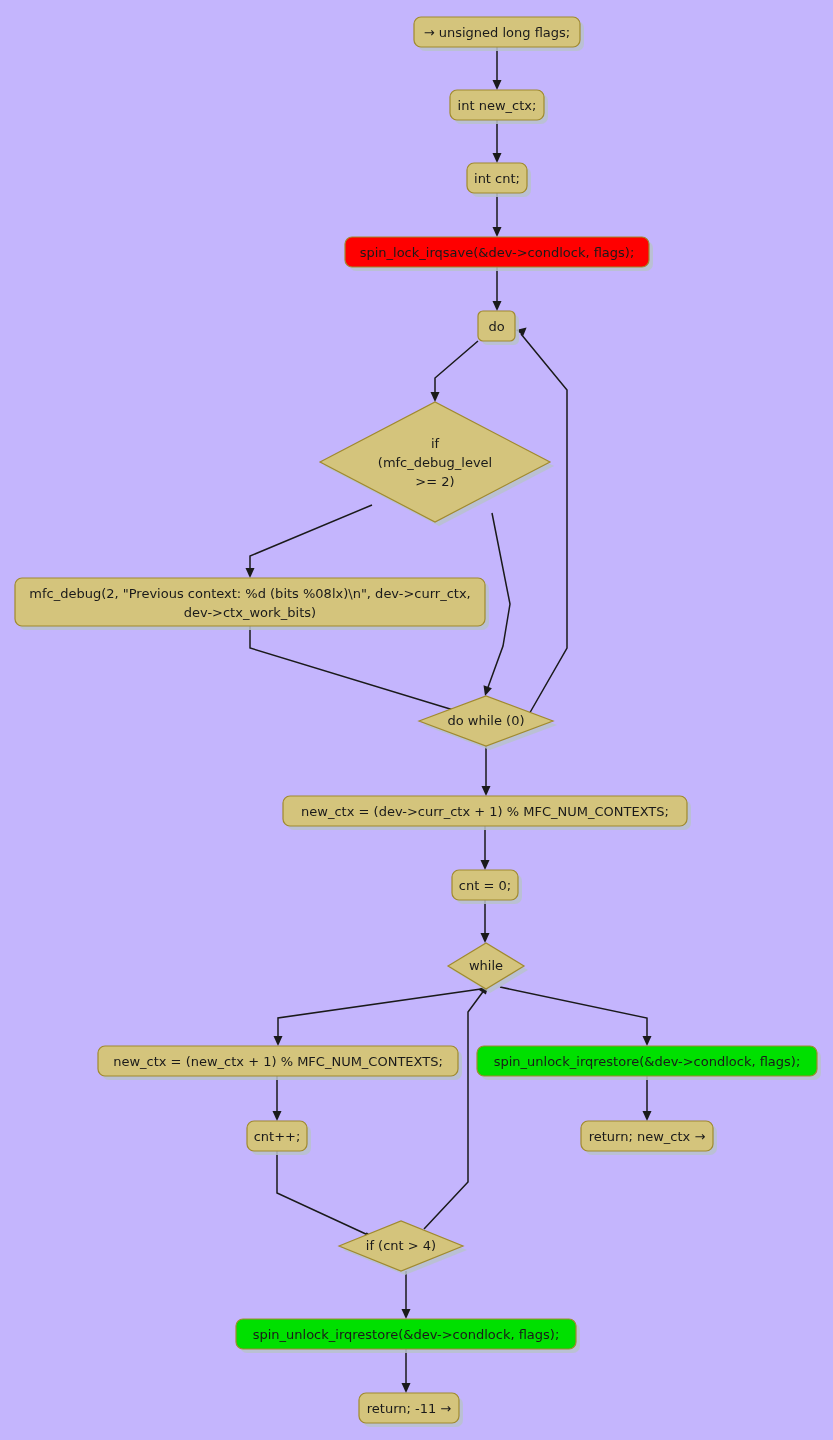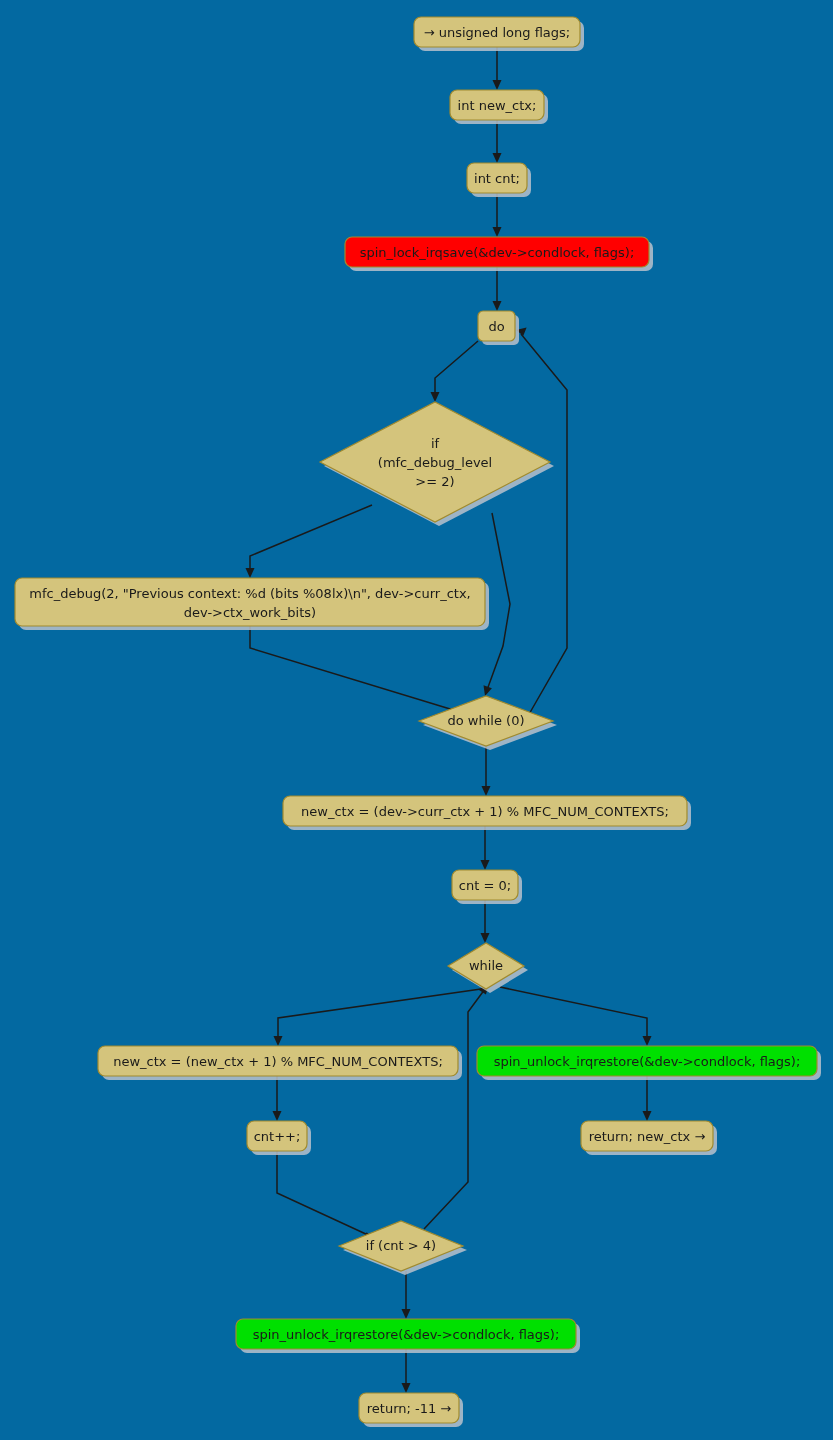--- a/index.html
+++ b/index.html
@@ -11,21 +11,21 @@
   body {
     width: 833px;
     height: 1440px;
     font-family: "DejaVu Sans", sans-serif;
     overflow: hidden;
   }
   #diagram-root {
     position: relative;
     width: 833px;
     height: 1440px;
-    background: #0369a1;
+    background: #c4b5fd;
   }
   svg#flow-svg {
     display: block;
     width: 833px;
     height: 1440px;
   }
   .node-shape {
     stroke: #A08A2E;
     stroke-width: 1.2;
   }

